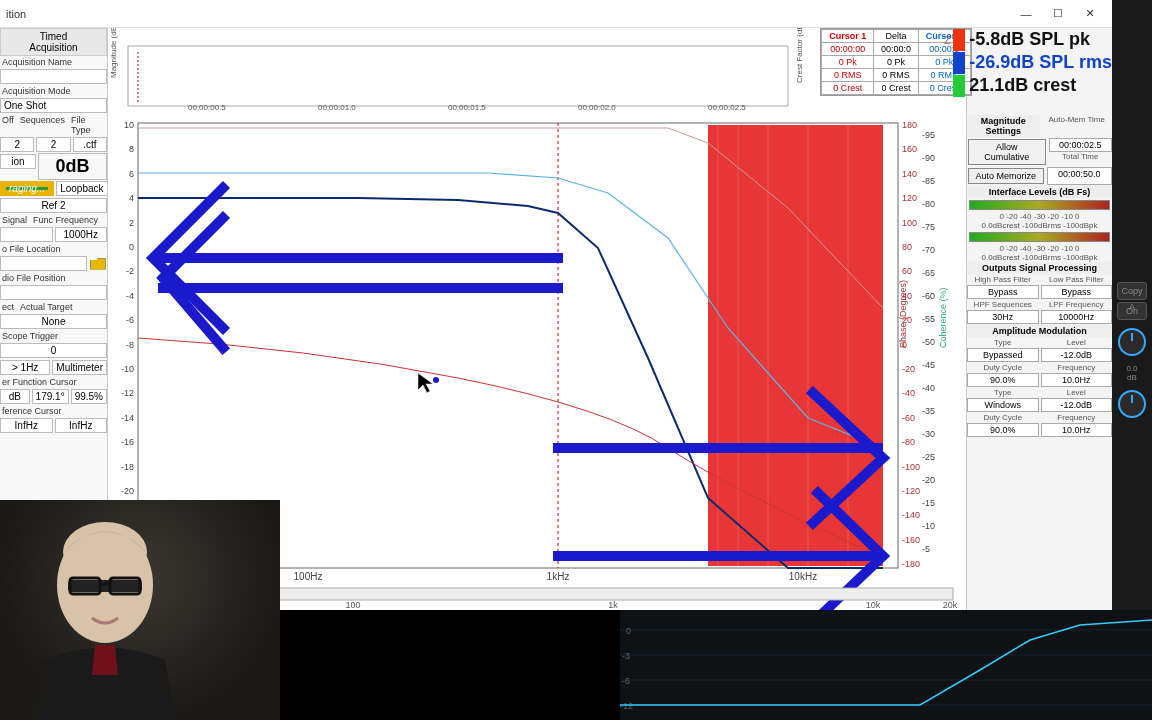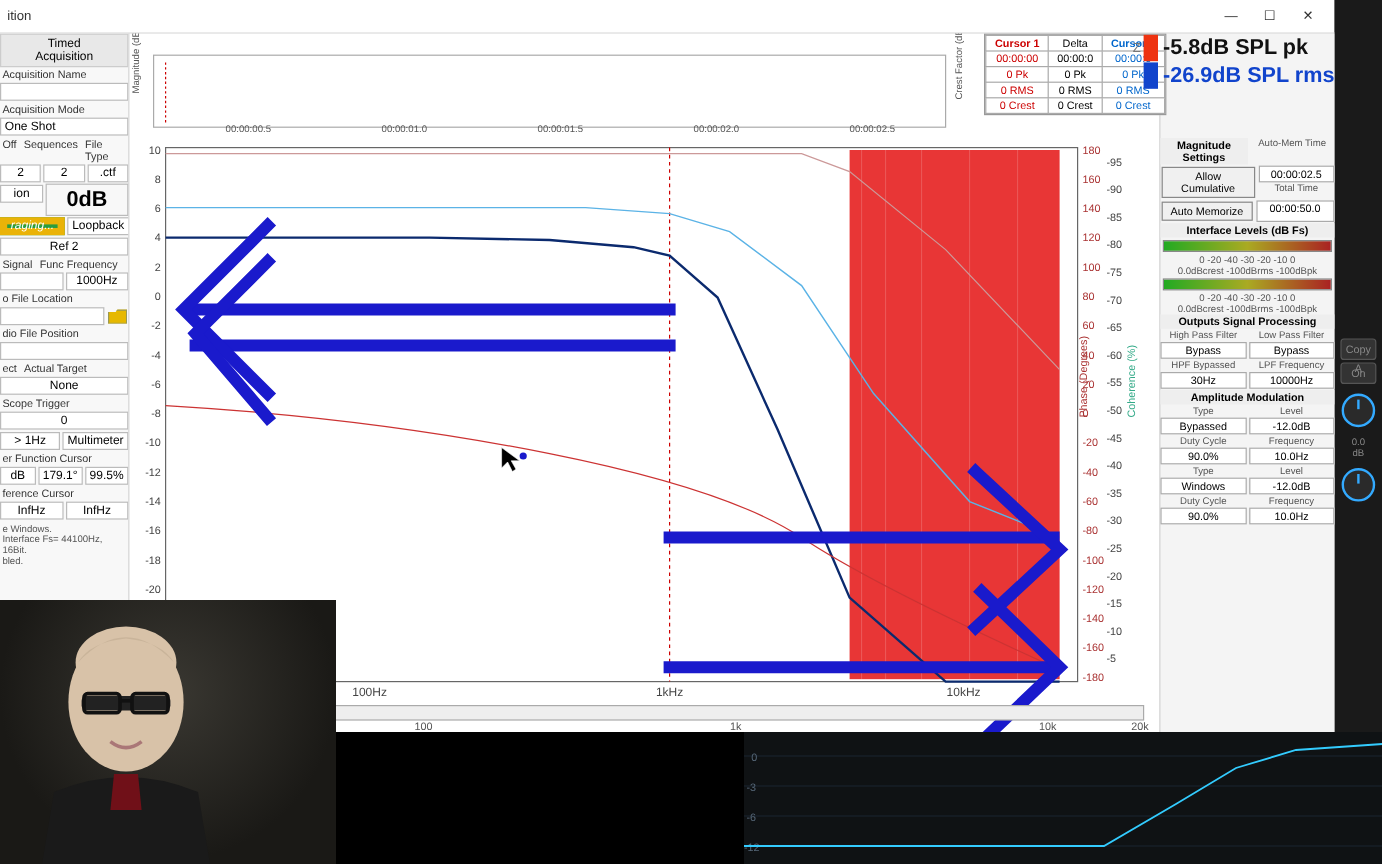--- a/index.html
+++ b/index.html
@@ -4,21 +4,21 @@
 <style>
 * { margin:0; padding:0; box-sizing:border-box; font-family:"Segoe UI",Tahoma,sans-serif; }
 body { width:1152px; height:720px; background:#000; overflow:hidden; position:relative; }
 
 
 .titlebar { position:absolute; top:0; left:0; width:1112px; height:28px; background:#fff; display:flex; align-items:center; padding:0 6px; font-size:11px; color:#333; border-bottom:1px solid #ddd; }
 .titlebar .spacer { flex:1; }
 .winbtn { width:32px; height:22px; display:flex; align-items:center; justify-content:center; color:#333; }
 
 
-.app { position:absolute; top:28px; left:0; width:1112px; height:582px; background:#ffffff; display:flex; }
+.app { position:absolute; top:28px; left:0; width:1112px; height:582px; background:#86efac; display:flex; }
 
 
 .left { width:108px; background:#f8f8f8; border-right:1px solid #ccc; font-size:10px; overflow:hidden; }
 .left .hdr { background:#e8e8e8; border:1px solid #ccc; text-align:center; font-size:10px; padding:2px; }
 .left .cell { border:1px solid #bbb; background:#fff; font-size:10px; padding:1px 3px; margin:1px 0; display:flex; align-items:center; height:15px; }
 .left .row { display:flex; gap:2px; }
 .left .row .cell { flex:1; text-align:center; justify-content:center; }
 .left .big { font-size:18px; font-weight:bold; text-align:center; padding:2px; }
 .left .green { background:#2a9d3f; color:#fff; border:6px solid #eab308;font-style:italic; }
 .left .lbl { font-size:9px; color:#333; padding:1px 2px; }
@@ -150,23 +150,20 @@
     <div class="row">
       <div class="cell">dB</div>
       <div class="cell">179.1°</div>
       <div class="cell">99.5%</div>
     </div>
     <div class="lbl">ference Cursor</div>
     <div class="row">
       <div class="cell">InfHz</div>
       <div class="cell">InfHz</div>
     </div>
-    <div class="tiny" style="padding:2px;white-space:pre-line">e Windows.
-Interface Fs= 44100Hz, 16Bit.
-bled.</div>
   </div>
 
   <div class="center">
     <svg class="plotsvg" viewBox="0 0 858 582">
 
       <rect x="20" y="18" width="660" height="60" fill="#fff" stroke="#aaa"></rect>
       <g font-size="8" fill="#555">
         <text x="80" y="82">00:00:00.5</text>
         <text x="210" y="82">00:00:01.0</text>
         <text x="340" y="82">00:00:01.5</text>
@@ -327,21 +324,21 @@
     <div class="title">Outputs Signal Processing</div>
     <div class="field">
         <div class="tiny">High Pass Filter</div>
         <div class="tiny">Low Pass Filter</div>
       </div>
     <div class="field">
       <div class="inp">Bypass</div>
       <div class="inp">Bypass</div>
     </div>
     <div class="field">
-        <div class="tiny">HPF Bypassed</div>
+        <div class="tiny">HPF Sequences</div>
         <div class="tiny">LPF Frequency</div>
       </div>
     <div class="field">
       <div class="inp">30Hz</div>
       <div class="inp">10000Hz</div>
     </div>
     <div class="title">Amplitude Modulation</div>
     <div class="field">
         <div class="tiny">Type</div>
         <div class="tiny">Level</div>
@@ -413,20 +410,25 @@
   <div class="metric">
       <div class="z">Z</div>
       <div class="bar" style="background:#e31"></div>
       <span style="color:#111">-5.8dB SPL pk</span>
     </div>
   <div class="metric">
       <div class="z"></div>
       <div class="bar" style="background:#14c"></div>
       <span style="color:#14c">-26.9dB SPL rms</span>
     </div>
+  <div class="metric">
+      <div class="z"></div>
+      <div class="bar" style="background:#2c3"></div>
+      <span style="color:#111">21.1dB crest</span>
+    </div>
 </div>
 
 <div class="darkwave">
   <svg width="100%" height="100%">
     <g stroke="#234" stroke-width="0.5">
       <line x1="0" y1="20" x2="532" y2="20"></line>
         <line x1="0" y1="45" x2="532" y2="45"></line>
       <line x1="0" y1="70" x2="532" y2="70"></line>
         <line x1="0" y1="95" x2="532" y2="95"></line>
     </g>

